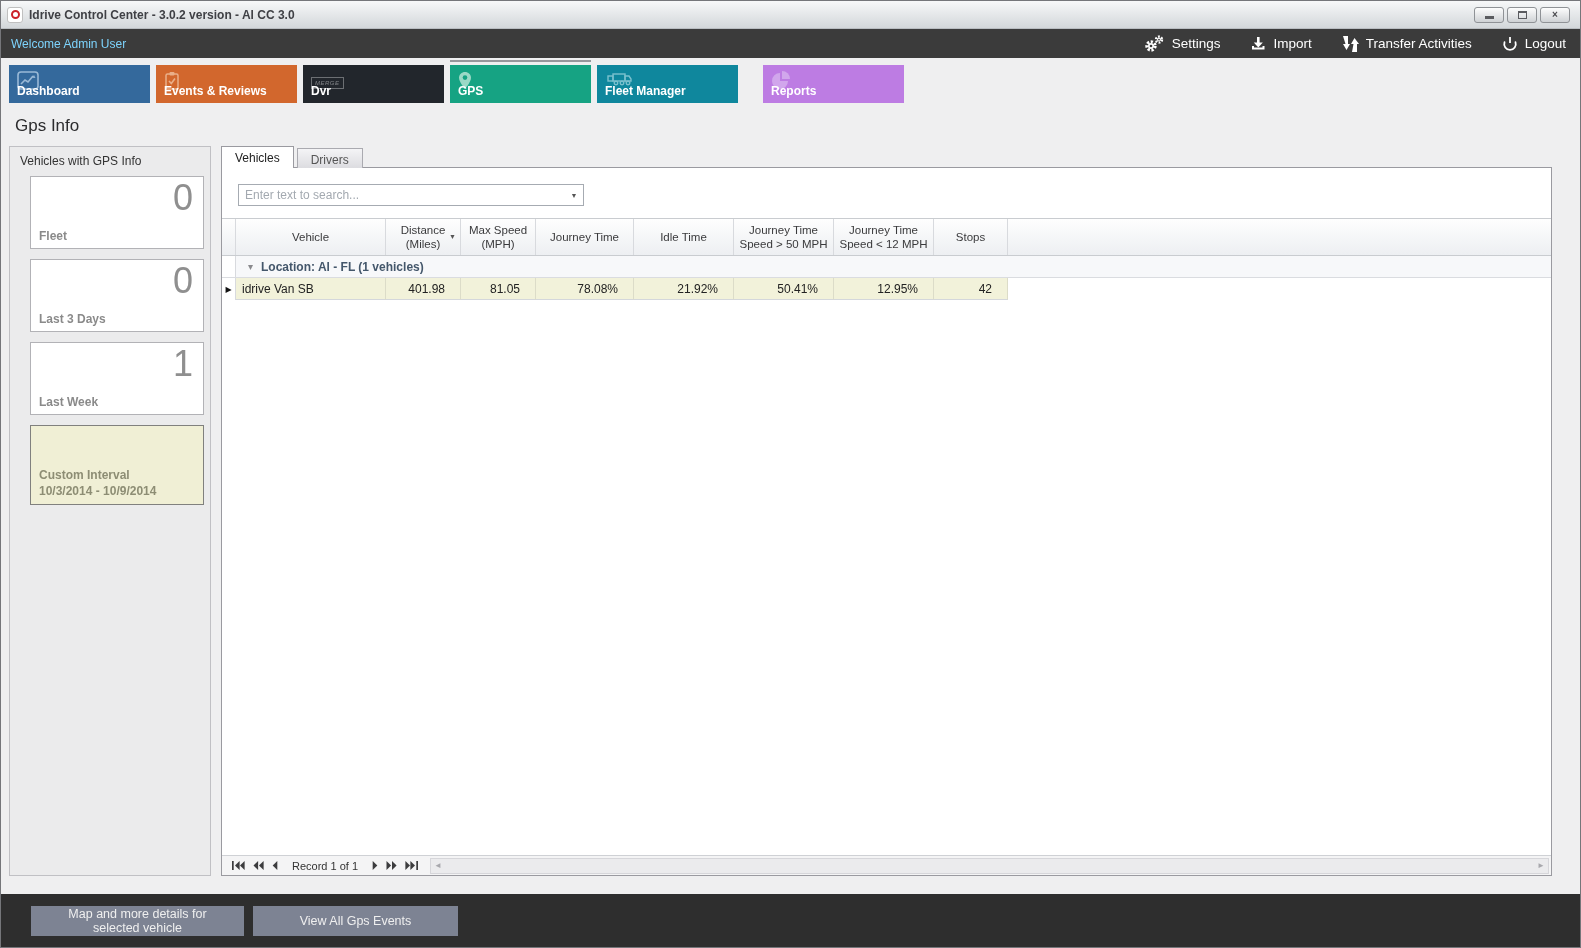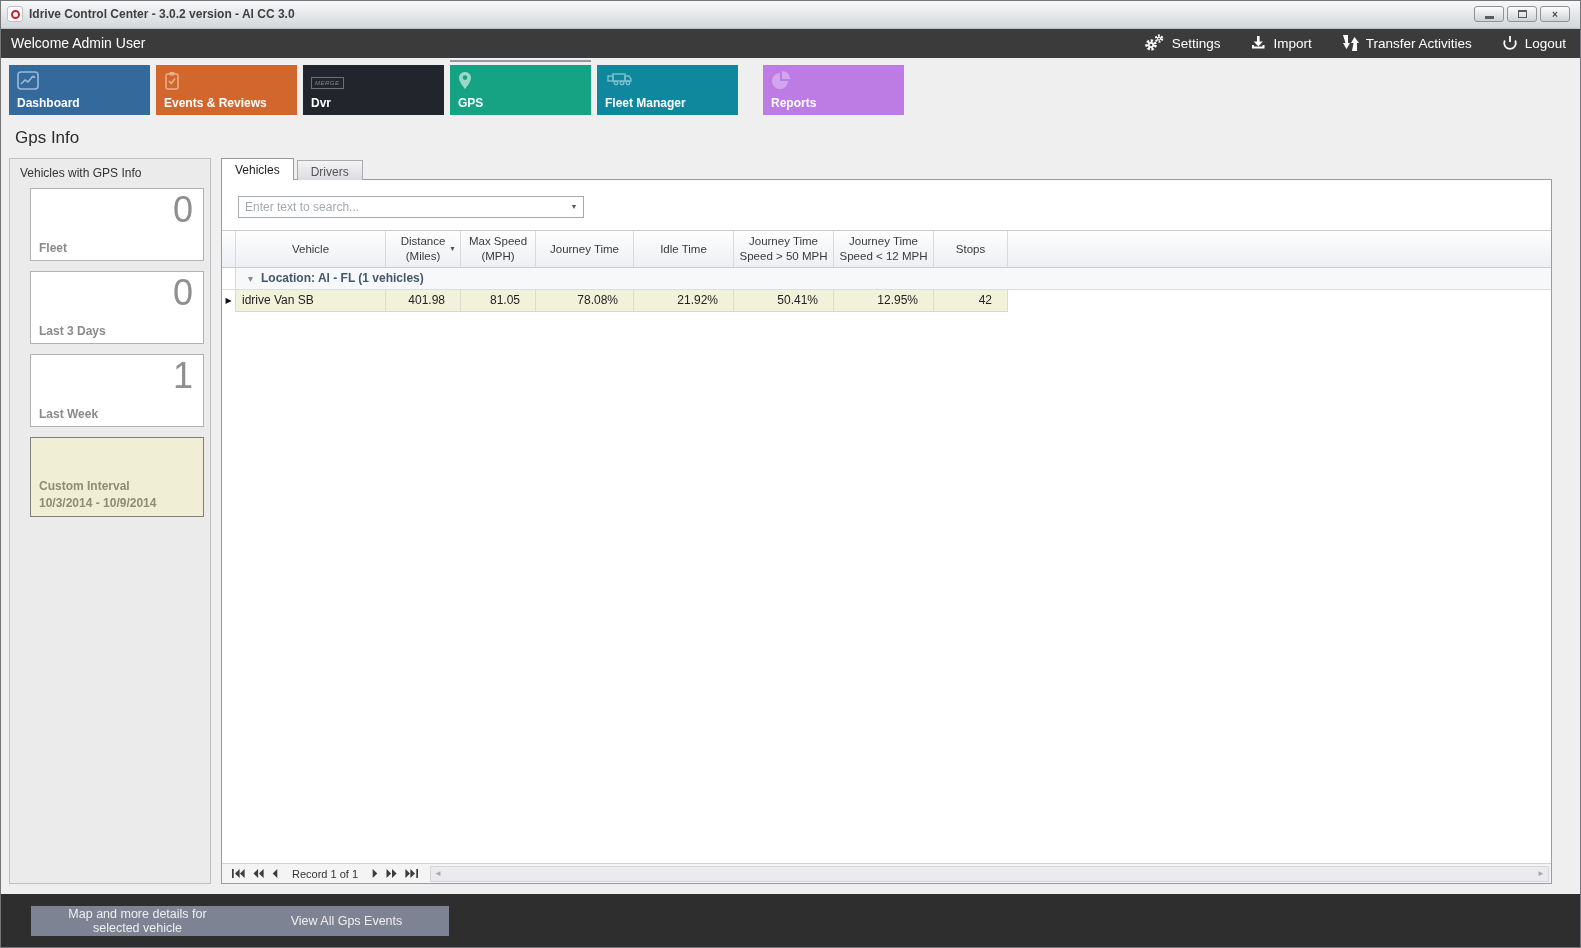--- a/index.html
+++ b/index.html
@@ -12,28 +12,28 @@
   .app-icon { width:16px; height:16px; background:#fff; border:1px solid #c0c0c0; border-radius:3px; display:flex; align-items:center; justify-content:center; margin-right:6px; }
   .app-icon .ring { width:9px; height:9px; border:2.5px solid #cc2229; border-radius:50%; }
   .title-text { font-size:12px; font-weight:bold; color:#3f4045; }
   .win-controls { margin-left:auto; display:flex; gap:3px; padding-right:4px; }
   .win-btn { width:30px; height:16px; border:1px solid #8f9296; border-radius:3px; background:linear-gradient(#fdfdfd,#cfd2d5); display:flex; align-items:center; justify-content:center; font-size:10px; color:#4a4a4e; font-weight:bold; cursor:default; }
   .win-btn .min-glyph { width:9px; height:3px; background:#5a5b5f; margin-top:6px; }
   .win-btn .max-glyph { width:9px; height:8px; border:1px solid #5a5b5f; border-top-width:2px; }
 
   
   .welcomebar { height:29px; background:#3b3b3b; display:flex; align-items:center; padding:0 14px 0 10px; }
-  .welcome-text { color:#ffffff; font-size:14px; }
+  .welcome-text { color:#7dd3fc; font-size:12px; }
   .top-actions { margin-left:auto; display:flex; align-items:center; gap:30px; }
   .top-action { display:flex; align-items:center; gap:7px; color:#fff; font-size:13.5px; cursor:pointer; }
   .top-action svg { display:block; }
 
   
   .tiles-row { display:flex; gap:6px; padding:7px 0 0 8px; }
-  .tile { position:relative; width:141px; height:50px; color:#fff; cursor:pointer; }
+  .tile { position:relative; width:141px; height:38px; color:#fff; cursor:pointer; }
   .tile .tile-icon { position:absolute; top:6px; left:8px; opacity:.75; }
   .tile .tile-label { position:absolute; left:8px; bottom:5px; font-size:12px; font-weight:bold; }
   .tile.active::before { content:""; position:absolute; top:-5px; left:0; width:100%; height:2px; background:#97979c; }
   .dvr-box { border:1px solid rgba(255,255,255,.45); color:rgba(255,255,255,.55); font-size:6px; font-style:italic; padding:2px 3px; letter-spacing:.5px; }
 
   
   .page-title { font-size:17px; color:#2c2c2e; margin:13px 0 10px 14px; }
 
   
   .content { display:flex; align-items:stretch; padding:0 28px 0 8px; height:730px; }
@@ -89,21 +89,21 @@
 
   
   .pager { height:20px; border-top:1px solid #cfd1d5; background:#f4f4f5; display:flex; align-items:center; padding:0 2px 0 6px; }
   .pg-btn { display:flex; align-items:center; justify-content:center; padding:0 4px; cursor:pointer; }
   .pg-btn svg { display:block; }
   .pg-text { font-size:11px; color:#333; margin:0 10px; }
   .h-scroll { flex:1; height:16px; margin-left:8px; background:#ebebed; border:1px solid #d6d6da; display:flex; align-items:center; justify-content:space-between; padding:0 3px; }
   .h-scroll .sarrow { font-size:8px; color:#a8a8ad; cursor:pointer; }
 
   
-  .footer { margin-top:auto; height:53px; background:#2e2e2e; display:flex; align-items:center; padding-left:30px; gap:0; }
+  .footer { margin-top:auto; height:53px; background:#2e2e2e; display:flex; align-items:center; padding-left:30px; gap:9px; }
   .footer-btn { height:30px; background:#7d8393; border:none; color:#efefef; font-size:12.5px; font-family:"Liberation Sans", sans-serif; cursor:pointer; padding:0 14px; }
   .footer-btn.b0 { width:213px; } .footer-btn.b1 { width:205px; }
 
   .gap-under-content { height:10px; }
 </style>
 </head>
 <body>
 
 <div class="window">
 

